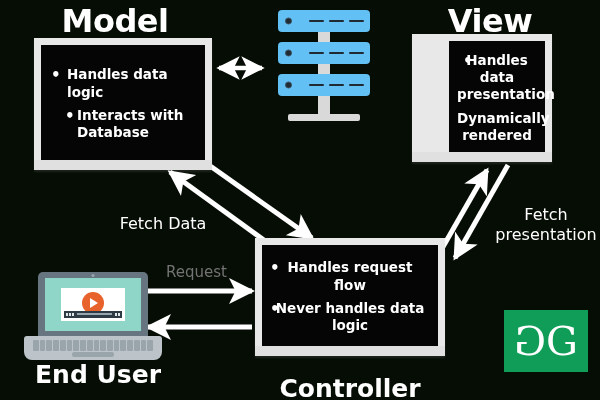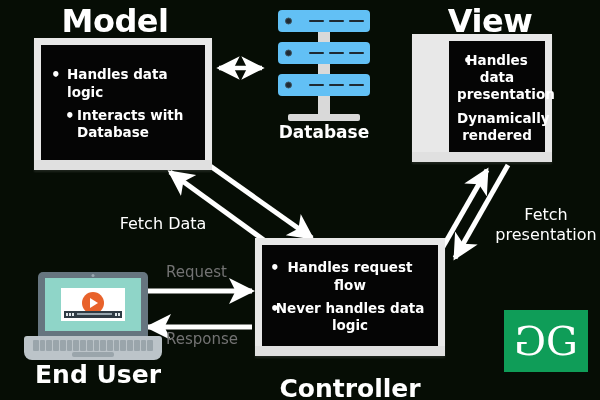--- a/index.html
+++ b/index.html
@@ -333,21 +333,20 @@
 
     <div class="db-unit" style="left:278px; top:74px; width:92px; height:22px;">
       <div class="db-dot"></div>
       <div class="db-dash" style="left:31px; width:15px;"></div>
       <div class="db-dash" style="left:51px; width:15px;"></div>
       <div class="db-dash" style="left:71px; width:15px;"></div>
     </div>
 
     <div class="db-base" style="left:288px; top:114px; width:72px; height:7px;"></div>
   </div>
-  <div class="sub-title" style="left:269px; top:124px; width:110px; font-size:17px;">Database</div>
 
   <div class="big-title" style="left:415px; top:5px; width:150px;">View</div>
 
   <div class="frame" style="left:412px; top:34px; width:140px; height:128px;padding-left:37px;">
     <div class="screen" id="view-screen">
       <ul class="bullets">
         <li class="has-dot">Handles data presentation</li>
         <li>Dynamically rendered</li>
       </ul>
     </div>
@@ -408,20 +407,19 @@
     <div class="lap-pad" style="left:72px; top:352px; width:42px; height:5px;"></div>
   </div>
   <div class="sub-title" style="left:18px; top:362px; width:160px;">End User</div>
 
   <div class="small-label" style="left:108px; top:216px; width:110px; font-size:16px;">Fetch Data</div>
 
   <div class="small-label" style="left:492px; top:205px; width:108px; font-size:16px; white-space:normal; line-height:1.25;">Fetch presentation</div>
 
   <div class="thin-label" style="left:166px; top:265px;">Request</div>
 
-  <div class="thin-label" style="left:166px; top:332px;">Response</div>
 
   <div class="gfg" style="left:504px; top:310px; width:84px; height:62px;">
     <span class="mirror">G</span>
     <span>G</span>
   </div>
 
 </div>
 
 </body></html>

